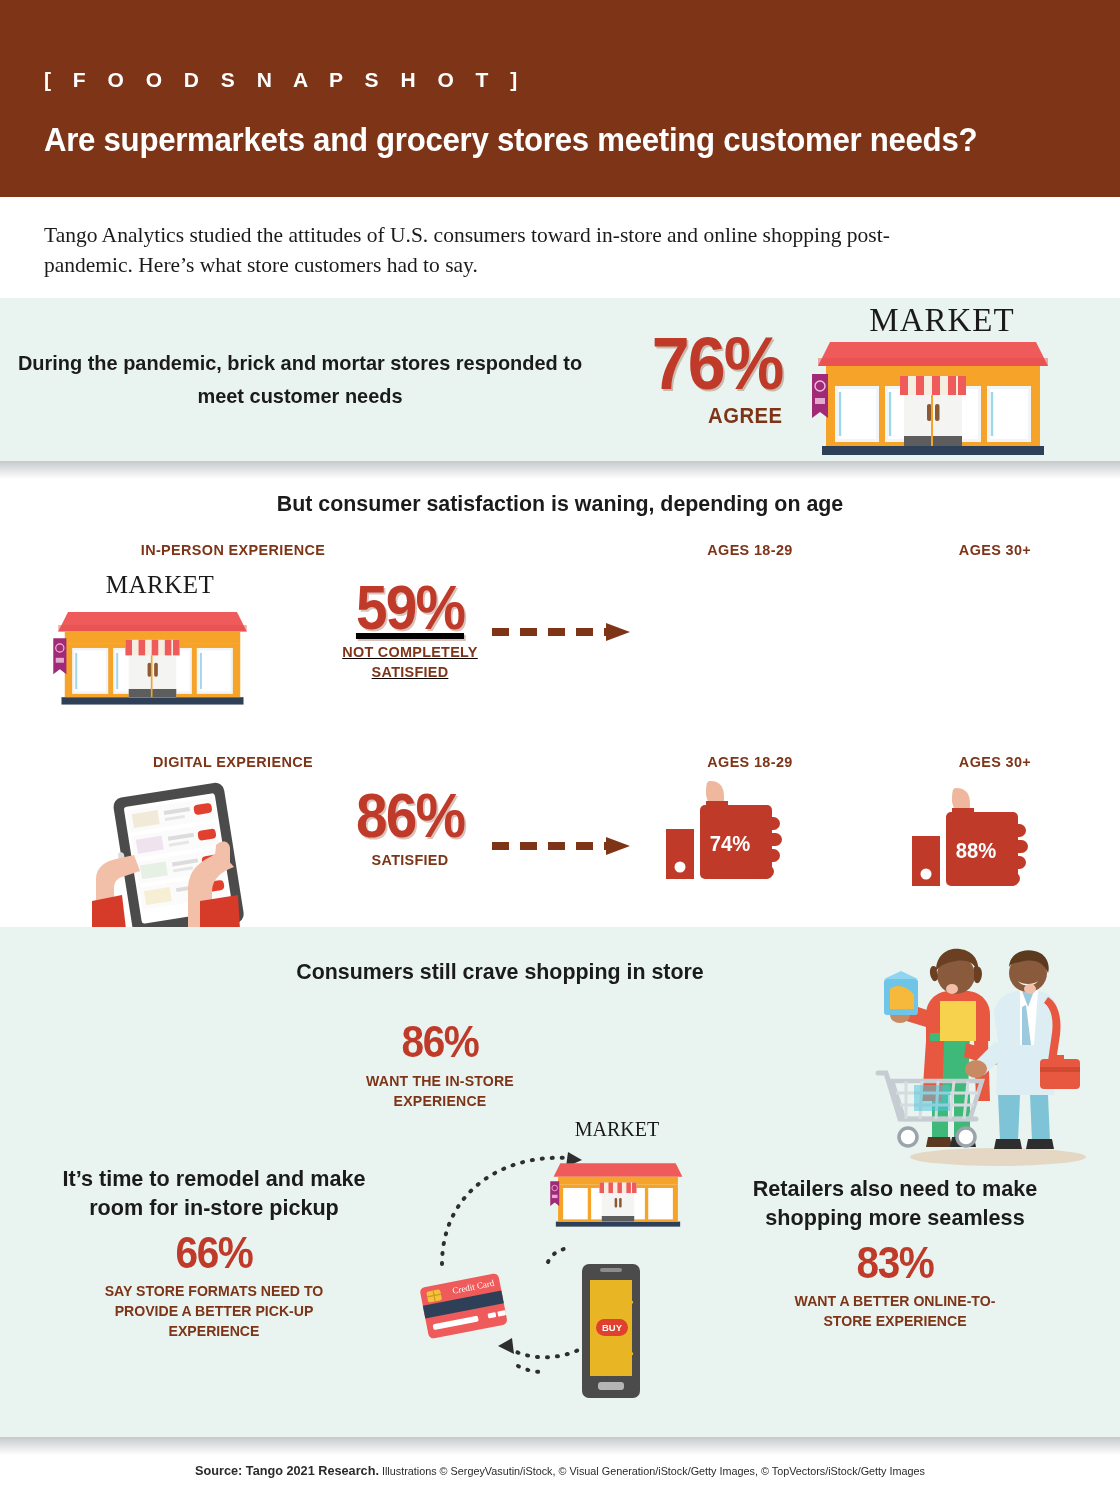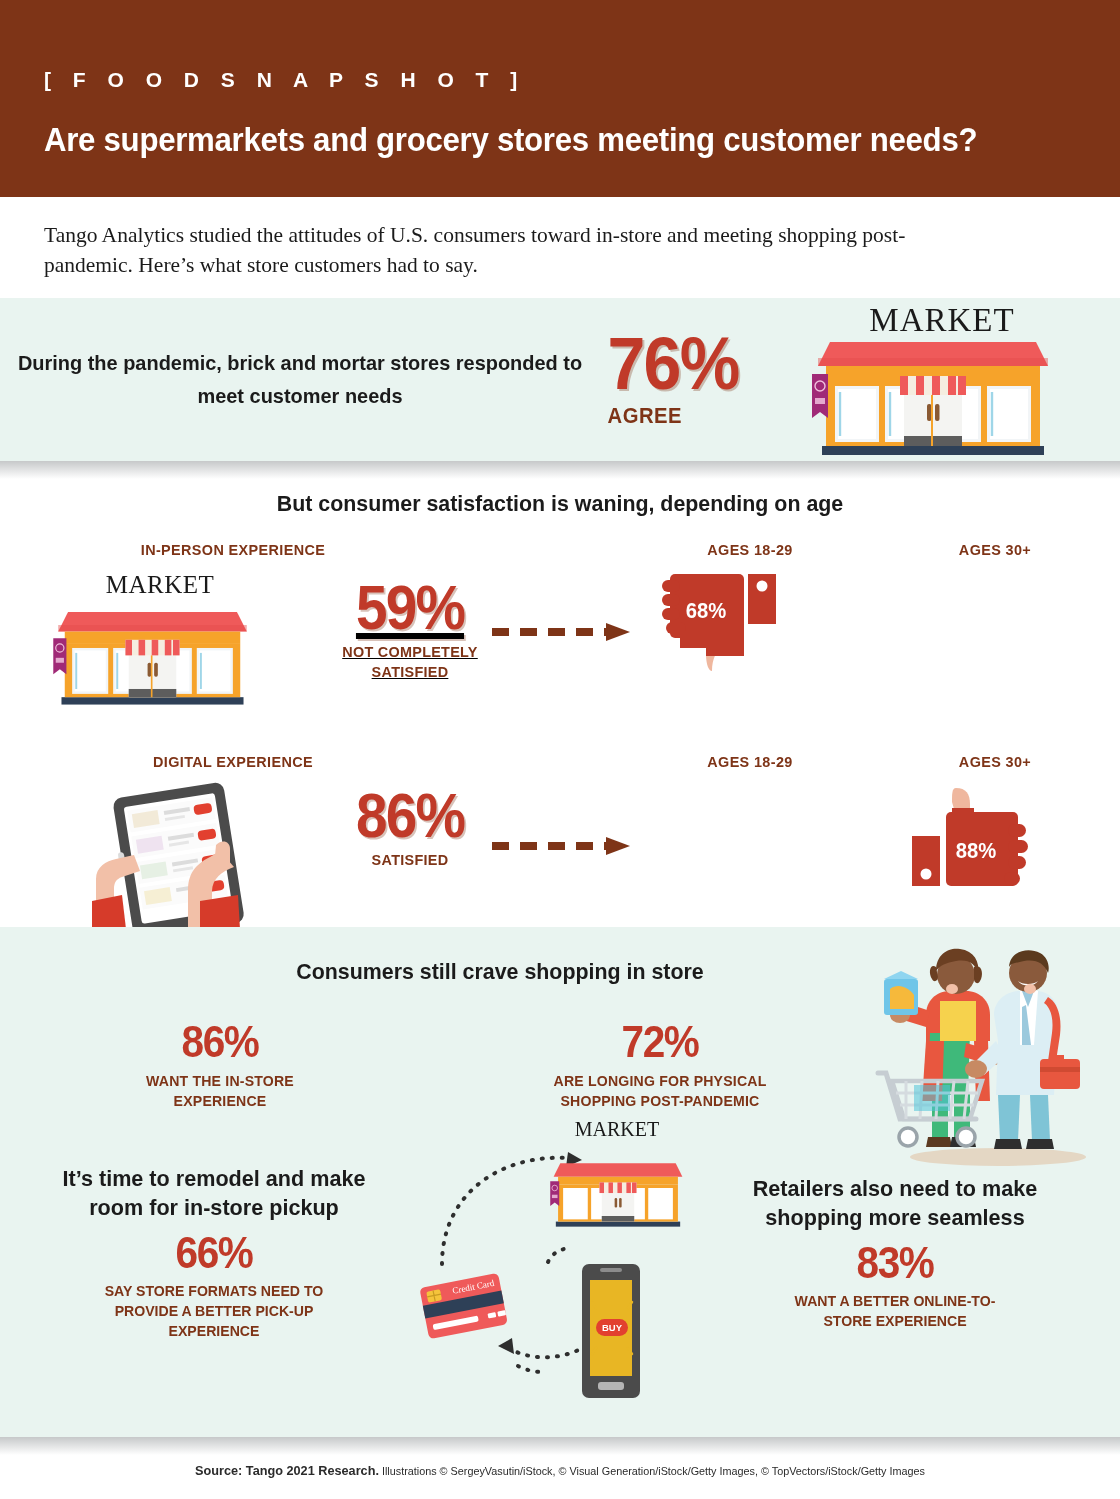--- a/index.html
+++ b/index.html
@@ -69,21 +69,21 @@
   .sec1 { height: 163px; display: flex; align-items: center; }
   .sec1-text {
     width: 600px;
     text-align: center;
     font-size: 21px;
     font-weight: 700;
     color: #1b1b1b;
     line-height: 1.55;
     transform: scaleX(0.95);
   }
-  .sec1-stat { width: 190px; text-align: left; }
+  .sec1-stat { width: 190px; text-align: right; }
   .big76 {
     font-size: 74px; font-weight: 700; color: #c03a29;
     line-height: 0.92; letter-spacing: -2px;
     text-shadow: 2px 2px 0 rgba(126,52,23,0.30);
     transform: scaleX(0.92); transform-origin: center;
   }
   .agree-lbl {
     font-size: 22px; font-weight: 700; color: #7e3417;
     letter-spacing: 0.5px; margin-top: 4px;
     transform: scaleX(0.92);
@@ -182,21 +182,21 @@
 </style>
 </head>
 <body>
 
 <div class="header">
   <div class="kicker">[ F O O D   S N A P S H O T ]</div>
   <div class="headline">Are supermarkets and grocery stores meeting customer needs?</div>
 </div>
 
 <div class="intro">
-  <p>Tango Analytics studied the attitudes of U.S. consumers toward in-store and meeting shopping post-pandemic. Here’s what store customers had to say.</p>
+  <p>Tango Analytics studied the attitudes of U.S. consumers toward in-store and online shopping post-pandemic. Here’s what store customers had to say.</p>
 </div>
 
 <div class="band-mint band-shadow sec1">
   <div class="sec1-text">During the pandemic, brick and mortar stores responded to meet customer needs</div>
 
   <div class="sec1-stat">
     <div class="big76">76%</div>
     <div class="agree-lbl">AGREE</div>
   </div>
 
@@ -290,35 +290,20 @@
     <div class="big-pct">59%</div>
     <div class="pct-sub">NOT COMPLETELY</div>
     <div class="pct-sub" style="margin-top:0;">SATISFIED</div>
   </div>
 
   <svg class="arrow-dashed" width="150" height="22" style="top:160px;left:490px;">
     <line x1="2" y1="11" x2="116" y2="11" stroke="#7e3417" stroke-width="8" stroke-dasharray="17 11"></line>
     <polygon points="116,2 140,11 116,20" fill="#7e3417"></polygon>
   </svg>
 
-  <div class="thumb-wrap" style="top:105px;left:662px;">
-    <svg width="130" height="120" viewBox="0 0 130 120">
-      <rect x="86" y="8" width="28" height="50" fill="#c03a29"></rect>
-      <circle cx="100" cy="20" r="5.5" fill="#ffffff"></circle>
-      <path d="M50 105 C50 92 55 86 58 80 L58 72 L44 72 L44 88 C44 99 47 105 50 105 Z" fill="#efb79e"></path>
-      <rect x="8" y="8" width="74" height="64" rx="5" fill="#c03a29"></rect>
-      <rect x="0" y="14" width="18" height="12" rx="6" fill="#c03a29"></rect>
-      <rect x="0" y="28" width="18" height="12" rx="6" fill="#c03a29"></rect>
-      <rect x="0" y="42" width="18" height="12" rx="6" fill="#c03a29"></rect>
-      <rect x="4" y="56" width="20" height="12" rx="6" fill="#c03a29"></rect>
-      <rect x="18" y="66" width="64" height="16" fill="#c03a29"></rect>
-      <rect x="44" y="72" width="38" height="18" fill="#c03a29"></rect>
-    </svg>
-    <div class="thumb-pct" style="top:32px;left:22px;">68%</div>
-  </div>
 
 
   <div class="row-label" style="top:292px;left:88px;width:290px;">DIGITAL EXPERIENCE</div>
   <div class="row-label" style="top:292px;left:620px;width:260px;">AGES 18-29</div>
   <div class="row-label" style="top:292px;left:880px;width:230px;">AGES 30+</div>
 
   <svg style="position:absolute;top:318px;left:88px;" width="205" height="150" viewBox="0 0 205 150">
     <g transform="rotate(-9 105 70)">
       <rect x="33" y="8" width="112" height="142" rx="9" fill="#4b4b4b"></rect>
       <rect x="43" y="18" width="92" height="118" rx="3" fill="#ffffff"></rect>
@@ -353,20 +338,34 @@
   <div style="position:absolute;top:326px;left:300px;width:220px;text-align:center;">
     <div class="big-pct">86%</div>
     <div class="pct-sub">SATISFIED</div>
   </div>
 
   <svg class="arrow-dashed" width="150" height="22" style="top:374px;left:490px;">
     <line x1="2" y1="11" x2="116" y2="11" stroke="#7e3417" stroke-width="8" stroke-dasharray="17 11"></line>
     <polygon points="116,2 140,11 116,20" fill="#7e3417"></polygon>
   </svg>
 
+  <div class="thumb-wrap" style="top:312px;left:662px;">
+    <svg width="135" height="125" viewBox="0 0 135 125">
+      <rect x="4" y="56" width="28" height="50" fill="#c03a29"></rect>
+      <circle cx="18" cy="94" r="5.5" fill="#ffffff"></circle>
+      <path d="M48 8 C58 8 62 14 62 24 L62 36 L48 36 L44 22 C44 14 44 8 48 8 Z" fill="#efb79e"></path>
+      <rect x="38" y="32" width="72" height="74" rx="5" fill="#c03a29"></rect>
+      <rect x="44" y="28" width="22" height="14" fill="#c03a29"></rect>
+      <rect x="100" y="44" width="18" height="13" rx="6.5" fill="#c03a29"></rect>
+      <rect x="100" y="60" width="20" height="13" rx="6.5" fill="#c03a29"></rect>
+      <rect x="100" y="76" width="18" height="13" rx="6.5" fill="#c03a29"></rect>
+      <rect x="96" y="92" width="16" height="13" rx="6.5" fill="#c03a29"></rect>
+    </svg>
+    <div class="thumb-pct" style="top:58px;left:46px;">74%</div>
+  </div>
 
   <div class="thumb-wrap" style="top:319px;left:908px;">
     <svg width="135" height="125" viewBox="0 0 135 125">
       <rect x="4" y="56" width="28" height="50" fill="#c03a29"></rect>
       <circle cx="18" cy="94" r="5.5" fill="#ffffff"></circle>
       <path d="M48 8 C58 8 62 14 62 24 L62 36 L48 36 L44 22 C44 14 44 8 48 8 Z" fill="#efb79e"></path>
       <rect x="38" y="32" width="72" height="74" rx="5" fill="#c03a29"></rect>
       <rect x="44" y="28" width="22" height="14" fill="#c03a29"></rect>
       <rect x="100" y="44" width="18" height="13" rx="6.5" fill="#c03a29"></rect>
       <rect x="100" y="60" width="20" height="13" rx="6.5" fill="#c03a29"></rect>
@@ -379,27 +378,20 @@
 
 <div class="band-mint band-shadow sec3">
   <div class="sec3-title">Consumers still crave shopping in store</div>
 
   <div class="trio">
     <div class="trio-item">
       <div class="trio-pct">86%</div>
       <div class="trio-lbl">
         <span>WANT THE IN-STORE</span><br>
         <span>EXPERIENCE</span>
-      </div>
-    </div>
-    <div class="trio-item">
-      <div class="trio-pct">72%</div>
-      <div class="trio-lbl">
-        <span>ARE LONGING FOR PHYSICAL</span><br>
-        <span>SHOPPING POST-PANDEMIC</span>
       </div>
     </div>
   </div>
 
   <svg style="position:absolute;top:18px;left:870px;" width="240" height="225" viewBox="0 0 240 225">
     <ellipse cx="128" cy="212" rx="88" ry="9" fill="#e4d7c4"></ellipse>
 
     <path d="M56 96 L56 70 C56 56 66 46 80 46 L96 46 C110 46 120 56 120 70 L120 96 Z" fill="#e8573f"></path>
     <path d="M60 88 L58 150 L98 150 L100 88 Z" fill="#3fb97a"></path>
     <rect x="62" y="148" width="16" height="46" fill="#3fb97a"></rect>

